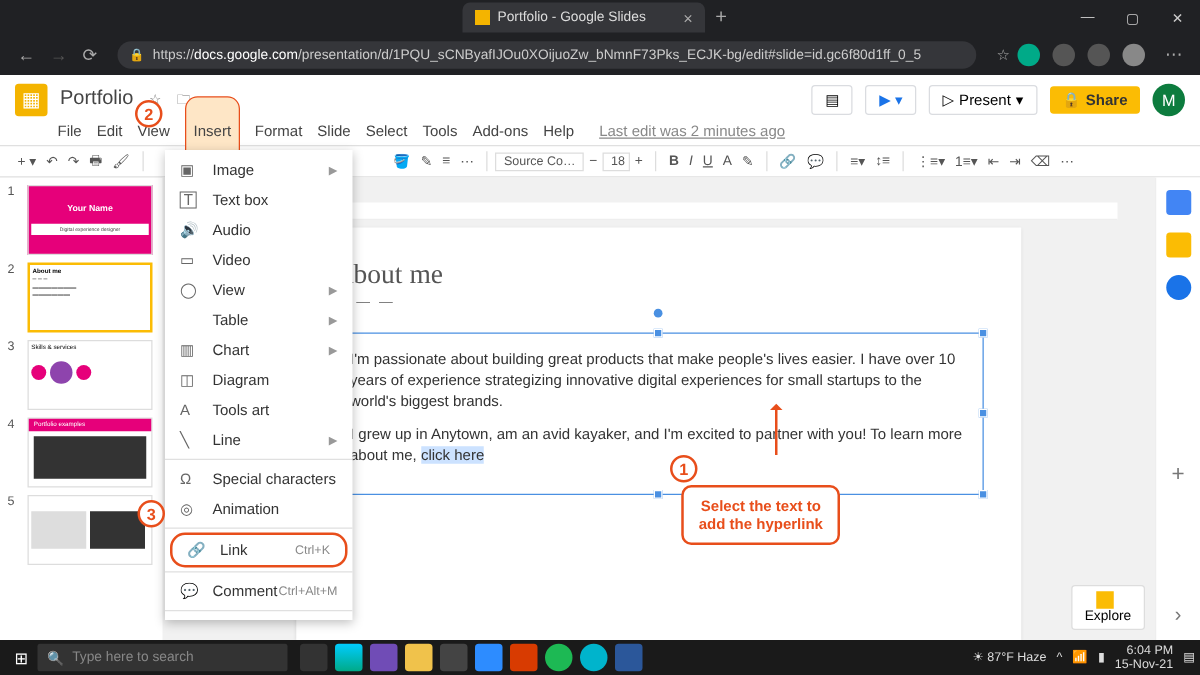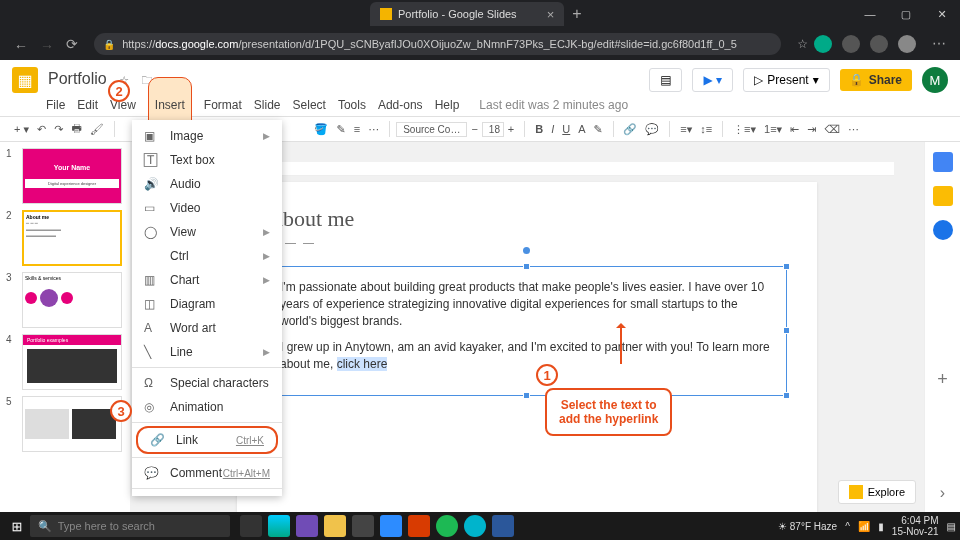--- a/index.html
+++ b/index.html
@@ -22,58 +22,58 @@
 .slides-logo { width:26px; height:26px; background:#f4b400; border-radius:3px; margin-right:10px; display:flex; align-items:center; justify-content:center; color:#fff; font-size:16px; }
 .doc-title { font-size:16px; color:#444; }
 .title-icons { margin-left:8px; color:#777; font-size:11px; }
 .header-right { margin-left:auto; display:flex; align-items:center; gap:10px; }
 .hr-btn { border:1px solid #dadce0; border-radius:3px; padding:4px 10px; font-size:12px; display:flex; align-items:center; gap:4px; cursor:pointer; }
 .share-btn { background:#fbbc04; border:none; font-weight:bold; color:#333; }
 .avatar { width:26px; height:26px; border-radius:50%; background:#0d7c3e; color:#fff; display:flex; align-items:center; justify-content:center; font-size:13px; }
 .menubar { height:22px; display:flex; align-items:center; padding:0 46px; font-size:12px; color:#444; }
 .menu-item { margin-right:12px; cursor:pointer; }
 .menu-item.active { background:#fee6c6; border:1.5px solid #e84e1b; border-radius:10px; padding:20px 6px; }
-.last-edit { color:#888; margin-left:8px; }
+.last-edit { color:#888; text-decoration:underline; margin-left:8px; }
 .toolbar { height:26px; border-top:1px solid #e0e0e0; border-bottom:1px solid #e0e0e0; display:flex; align-items:center; padding:0 10px; font-size:11px; color:#555; }
 .tb-btn { margin:0 4px; cursor:pointer; }
 .tb-sep { width:1px; height:16px; background:#ddd; margin:0 6px; }
 .tb-font { border:1px solid #ddd; padding:1px 6px; font-size:10px; }
 .workspace { display:flex; height:calc(100% - 170px); }
 .thumb-panel { width:130px; overflow:auto; padding:6px; }
 .thumb-row { display:flex; margin-bottom:6px; }
 .thumb-num { width:12px; font-size:10px; color:#555; margin-right:4px; }
 .thumb { width:100px; height:56px; border:1px solid #ddd; background:#fff; font-size:5px; padding:2px; position:relative; }
 .thumb.active { border:2px solid #fbbc04; }
 .thumb1 { background:#e6007a; color:#fff; display:flex; flex-direction:column; align-items:center; justify-content:center; }
 .thumb1-name { font-size:7px; font-weight:bold; }
 .thumb1-bar { background:#fff; color:#444; font-size:4px; width:100%; text-align:center; padding:2px; margin-top:8px; }
 .dropdown { position:absolute; left:132px; top:120px; width:150px; background:#fff; box-shadow:0 2px 8px rgba(0,0,0,0.25); font-size:12px; z-index:50; padding:4px 0; }
 .dd-item { display:flex; align-items:center; padding:5px 12px; cursor:pointer; color:#333; }
 .dd-icon { width:16px; margin-right:10px; color:#666; font-size:12px; }
 .dd-arrow { margin-left:auto; color:#999; font-size:9px; }
-.dd-short { margin-left:auto; color:#888; font-size:10px;text-decoration:underline; }
+.dd-short { margin-left:auto; color:#888; font-size:10px; }
 .dd-sep { height:1px; background:#e0e0e0; margin:3px 0; }
 .dd-link { border:2px solid #e84e1b; border-radius:12px; margin:2px 4px; }
 .canvas { flex:1; background:#f1f1f1; padding:20px 30px; position:relative; overflow:hidden; }
 .slide { background:#fff; width:580px; height:330px; margin:0 auto; padding:24px 30px; position:relative; box-shadow:0 1px 3px rgba(0,0,0,0.1); }
 .slide-title { font-family:'Times New Roman',serif; font-size:22px; color:#555; }
 .slide-dashes { color:#777; font-size:11px; margin-top:4px; letter-spacing:2px; }
 .textbox { border:1.5px solid #4a90e2; margin-top:18px; padding:12px; font-family:'Courier New',monospace; font-size:12px; color:#333; position:relative; }
 .textbox p { margin-bottom:10px; line-height:1.4; }
 .sel { background:#cce2ff; }
 .handle { position:absolute; width:7px; height:7px; background:#4a90e2; border:1px solid #fff; }
 .h-tl{top:-4px;left:-4px}.h-tr{top:-4px;right:-4px}.h-bl{bottom:-4px;left:-4px}.h-br{bottom:-4px;right:-4px}
 .h-tc{top:-4px;left:50%;margin-left:-4px}.h-bc{bottom:-4px;left:50%;margin-left:-4px}
 .h-lc{top:50%;left:-4px;margin-top:-4px}.h-rc{top:50%;right:-4px;margin-top:-4px}
 .rot{position:absolute;top:-20px;left:50%;margin-left:-4px;width:7px;height:7px;background:#4a90e2;border-radius:50%}
 .callout-num { position:absolute; width:22px; height:22px; border:2.5px solid #e84e1b; border-radius:50%; background:#fff; color:#e84e1b; font-weight:bold; font-size:13px; display:flex; align-items:center; justify-content:center; z-index:60; }
 .callout-box { position:absolute; border:2.5px solid #e84e1b; border-radius:8px; background:#fff; color:#e84e1b; font-weight:bold; font-size:12px; padding:8px 12px; text-align:center; z-index:60; }
 .callout-arrow { position:absolute; width:2px; height:40px; background:#e84e1b; z-index:55; }
 .callout-arrow::before { content:''; position:absolute; top:-6px; left:-4px; border:5px solid transparent; border-bottom-color:#e84e1b; }
-.explore-btn { position:absolute; bottom:8px; right:8px; border:1px solid #ddd; background:#fff; padding:4px 10px; font-size:11px; display:flex; align-items:center; border-radius:3px; }
+.explore-btn { position:absolute; bottom:8px; right:8px; border:1px solid #ddd; background:#fff; padding:4px 10px; font-size:11px; display:flex; align-items:center; border-radius:3px;flex-direction:column; }
 .explore-star { background:#fbbc04; width:14px; height:14px; margin-right:5px; }
 .right-rail { width:36px; background:#fff; border-left:1px solid #eee; display:flex; flex-direction:column; align-items:center; padding-top:10px; gap:14px; }
 .rail-icon { width:20px; height:20px; border-radius:3px; }
 .taskbar { position:absolute; bottom:0; left:0; right:0; height:28px; background:#1a1a1a; display:flex; align-items:center; padding:0 4px; }
 .start { width:26px; height:26px; display:flex; align-items:center; justify-content:center; color:#fff; font-size:13px; }
 .search-box { background:#333; height:22px; width:200px; display:flex; align-items:center; padding:0 8px; color:#888; font-size:11px; border-radius:2px; }
 .tb-icons { display:flex; gap:6px; margin-left:10px; }
 .tb-app { width:22px; height:22px; border-radius:3px; }
 .tb-right { margin-left:auto; display:flex; align-items:center; gap:8px; color:#ddd; font-size:10px; }
 .ruler { height:14px; background:#fff; border-bottom:1px solid #eee; margin-bottom:6px; }
@@ -283,35 +283,35 @@
       <span class="dd-icon">▭</span>
       <span>Video</span>
     </div>
   <div class="dd-item">
       <span class="dd-icon">◯</span>
       <span>View</span>
       <span class="dd-arrow">▶</span>
     </div>
   <div class="dd-item">
       <span class="dd-icon"></span>
-      <span>Ctrl</span>
+      <span>Table</span>
       <span class="dd-arrow">▶</span>
     </div>
   <div class="dd-item">
       <span class="dd-icon">▥</span>
       <span>Chart</span>
       <span class="dd-arrow">▶</span>
     </div>
   <div class="dd-item">
       <span class="dd-icon">◫</span>
       <span>Diagram</span>
     </div>
   <div class="dd-item">
       <span class="dd-icon">A</span>
-      <span>Word art</span>
+      <span>Tools art</span>
     </div>
   <div class="dd-item">
       <span class="dd-icon">╲</span>
       <span>Line</span>
       <span class="dd-arrow">▶</span>
     </div>
   <div class="dd-sep"></div>
   <div class="dd-item">
       <span class="dd-icon">Ω</span>
       <span>Special characters</span>

